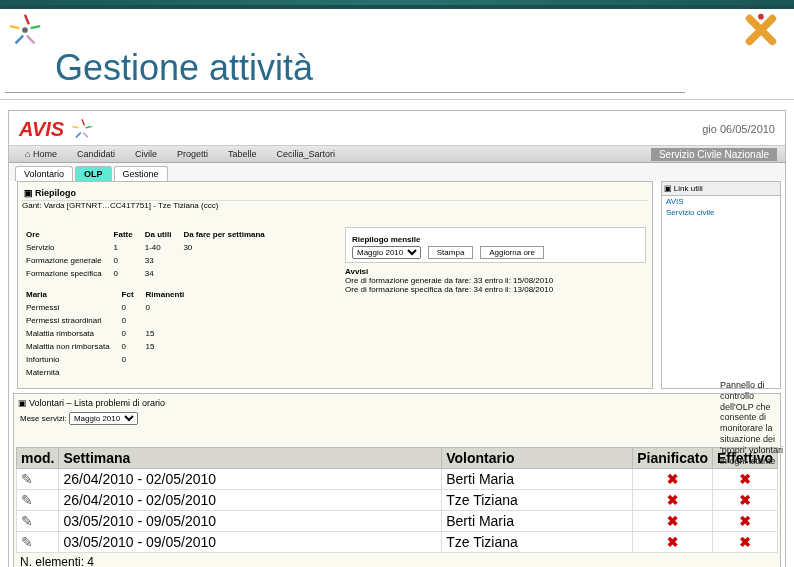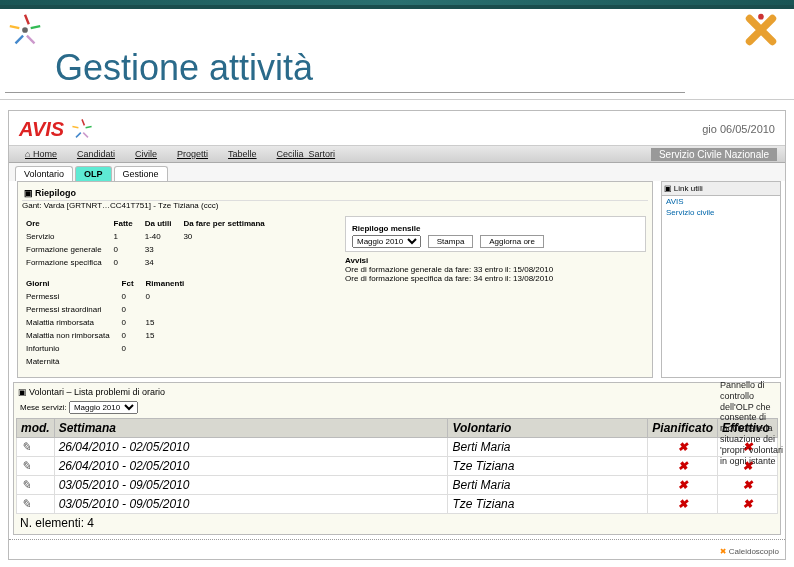--- a/index.html
+++ b/index.html
@@ -8,49 +8,49 @@
 .top-stripe { height: 5px; background: linear-gradient(to right, #1a5555 0%, #2a7070 50%, #1a5555 100%); }
 .corner-logo-left { position: absolute; top: 6px; left: 6px; width: 42px; height: 42px; }
 .corner-logo-right { position: absolute; top: 6px; right: 10px; width: 42px; height: 42px; }
 .title-slide { position: absolute; top: 42px; left: 55px; font-size: 36px; color: #2a6a8a; font-weight: normal; font-family: 'Arial', serif; }
 .title-slide::after { content: ""; display: block; width: 680px; height: 1px; background: #999; position: absolute; bottom: -4px; left: -50px; }
 .app-frame { margin: 10px 8px 0 8px; border: 1px solid #bbb; }
 .app-header { display: flex; align-items: center; justify-content: space-between; padding: 6px 10px 4px; background: #fff; }
 .app-logo-area { display: flex; align-items: center; gap: 6px; }
 .avis-logo { font-size: 20px; font-weight: bold; color: #d22; font-style: italic; }
 .date-text { font-size: 11px; color: #666; }
-.nav-bar { background: linear-gradient(#e8e8e8, #d0d0d0); display: flex; align-items: center; height: 18px; border-top: 1px solid #ccc; border-bottom: 1px solid #aaa; padding: 0 6px; position: relative; text-decoration: underline; }
+.nav-bar { background: linear-gradient(#e8e8e8, #d0d0d0); display: flex; align-items: center; height: 18px; border-top: 1px solid #ccc; border-bottom: 1px solid #aaa; padding: 0 6px; position: relative; }
 .nav-item { padding: 2px 10px; font-size: 9px; color: #222; cursor: pointer; }
 .nav-item.home::before { content: "⌂ "; }
 .nav-right { position: absolute; right: 8px; font-size: 10px; color: #fff; background: #999; padding: 1px 8px; }
 .sub-tabs { display: flex; gap: 2px; padding: 3px 6px 0; background: #f6f6f6; }
 .sub-tab { background: #fff; border: 1px solid #bbb; border-bottom: none; padding: 2px 8px; font-size: 9px; border-radius: 3px 3px 0 0; cursor: pointer; }
 .sub-tab.active { background: #5eead4; font-weight: bold; }
 .panel { background: #fafaf0; border: 1px solid #bbb; margin: 0 4px; padding: 4px; }
 .panel-header { font-size: 9px; font-weight: bold; padding: 2px; border-bottom: 1px solid #ddd; }
 .panel-header::before { content: "▣ "; }
 .panel-body { display: flex; gap: 20px; padding: 4px 2px; }
 .col { flex: 1; }
-.gant-row { font-size: 8px; margin-bottom: 2px; }
+.gant-row { font-size: 8px; margin-bottom: 13px; }
 .data-table { font-size: 8px; }
 .data-table th { text-align: left; font-weight: bold; padding: 1px 10px 1px 0; }
 .data-table td { padding: 1px 10px 1px 0; }
 .section-head { font-weight: bold; font-size: 8px; margin: 4px 0 2px; }
 .riep-box { border: 1px solid #ccc; padding: 3px 6px; background: #fff; margin-bottom: 4px; }
 .btn-mini { display: inline-block; border: 1px solid #999; padding: 1px 8px; font-size: 8px; background: #fff; cursor: pointer; margin-left: 4px; }
 .avvisi { font-size: 8px; margin-top: 4px; }
 .link-box { width: 120px; border: 1px solid #bbb; font-size: 8px; }
 .link-box-head { background: #eee; padding: 2px; border-bottom: 1px solid #bbb; }
 .link-box-head::before { content: "▣ "; }
 .link-box-body a { display: block; color: #0066aa; padding: 1px 4px; text-decoration: none; }
 .vol-panel { border: 1px solid #bbb; margin: 4px 4px 0; padding: 2px; background: #fafaf0; }
 .vol-head { font-size: 9px; padding: 2px; }
 .vol-head::before { content: "▣ "; }
 .vol-sub { font-size: 8px; padding: 2px 4px; display: flex; gap: 20px; }
-.vol-table { width: 100%; font-size: 12px; border-collapse: collapse; margin-top: 2px; font-style: italic; }
+.vol-table { width: 100%; font-size: 14px; border-collapse: collapse; margin-top: 20px; }
 .vol-table th { background: #d8d8d0; text-align: left; padding: 2px 4px; border: 1px solid #bbb; }
 .vol-table td { padding: 2px 4px; border: 1px solid #ddd; background: #fff; }
 .vol-table .x { color: #c00; font-weight: bold; text-align: center; }
 .vol-table .edit::before { content: "✎"; color: #555; cursor: pointer; }
 .footer-row { font-size: 8px; padding: 3px 6px; text-align: right; color: #555; }
 .footer-row::before { content: "✖ "; color: #f80; }
 .side-note { position: absolute; right: 6px; top: 380px; width: 68px; font-size: 9px; line-height: 1.2; color: #222; }
 .dotted-line { border-top: 1px dotted #999; margin: 4px 0; }
 svg.star { width: 38px; height: 38px; }
 </style>
@@ -141,21 +141,21 @@
                   <td>Formazione specifica</td>
                   <td>0</td>
                   <td>34</td>
                   <td></td>
                 </tr>
           </tbody>
             </table>
           <table class="data-table" style="margin-top:6px">
             <tbody>
                 <tr>
-                  <th>Giorni</th>
+                  <th>Maria</th>
                   <th>Fct</th>
                   <th>Rimanenti</th>
                 </tr>
             <tr>
                   <td>Permessi</td>
                   <td>0</td>
                   <td>0</td>
                 </tr>
             <tr>
                   <td>Permessi straordinari</td>

